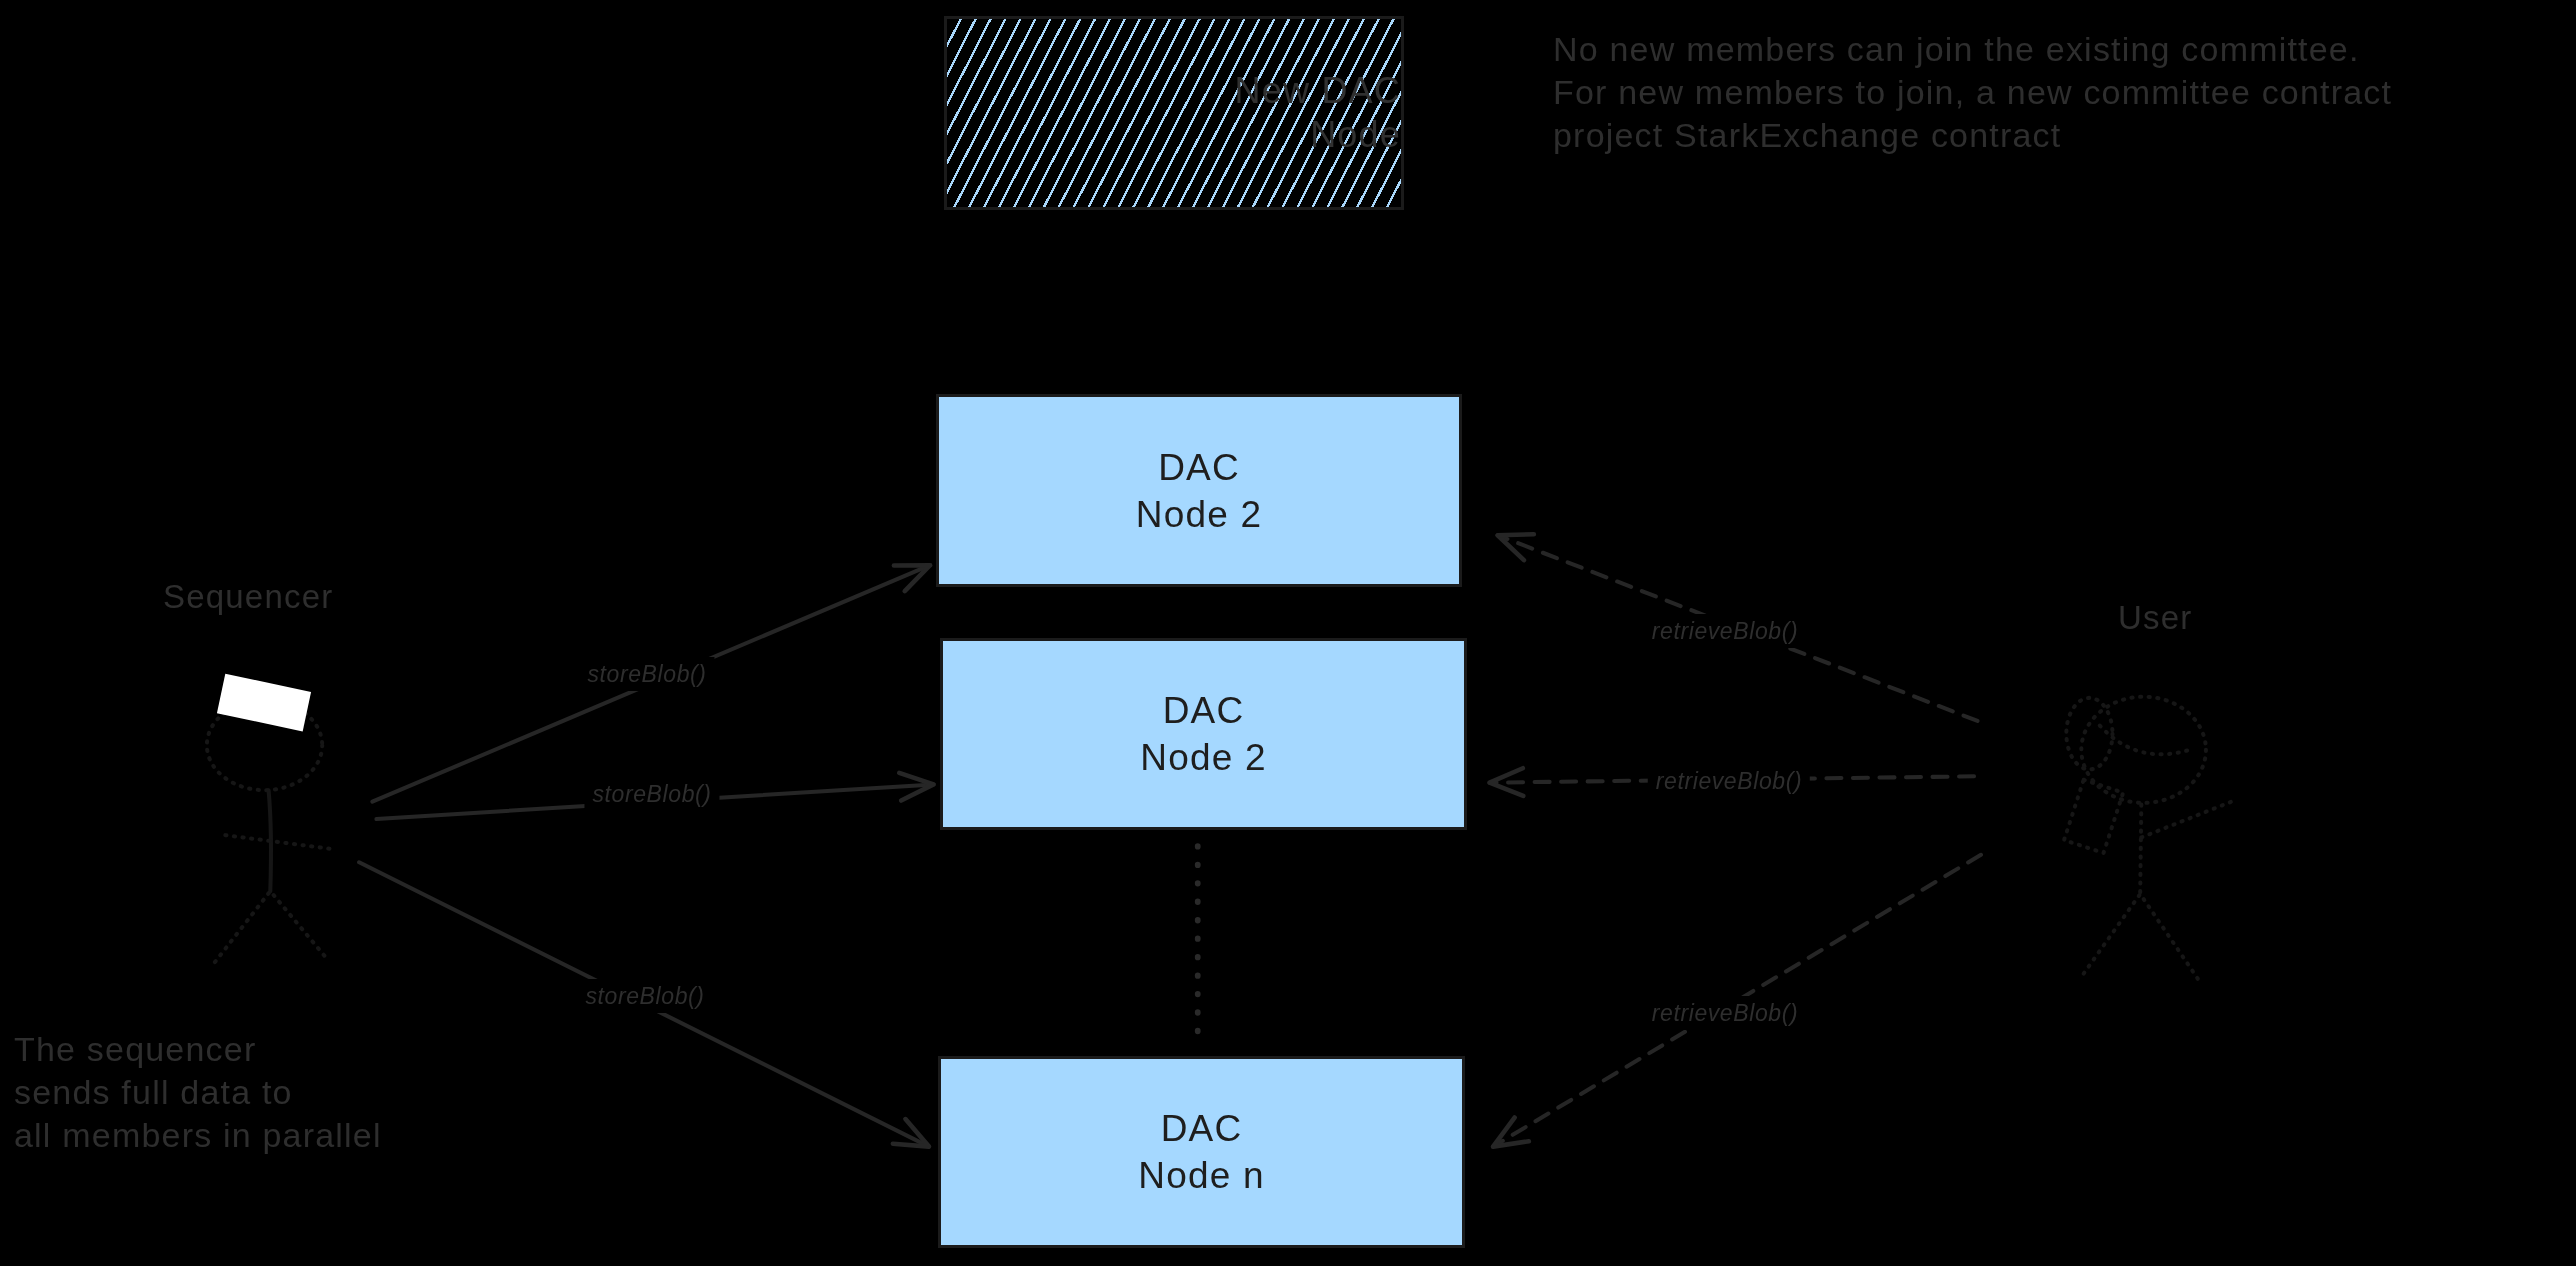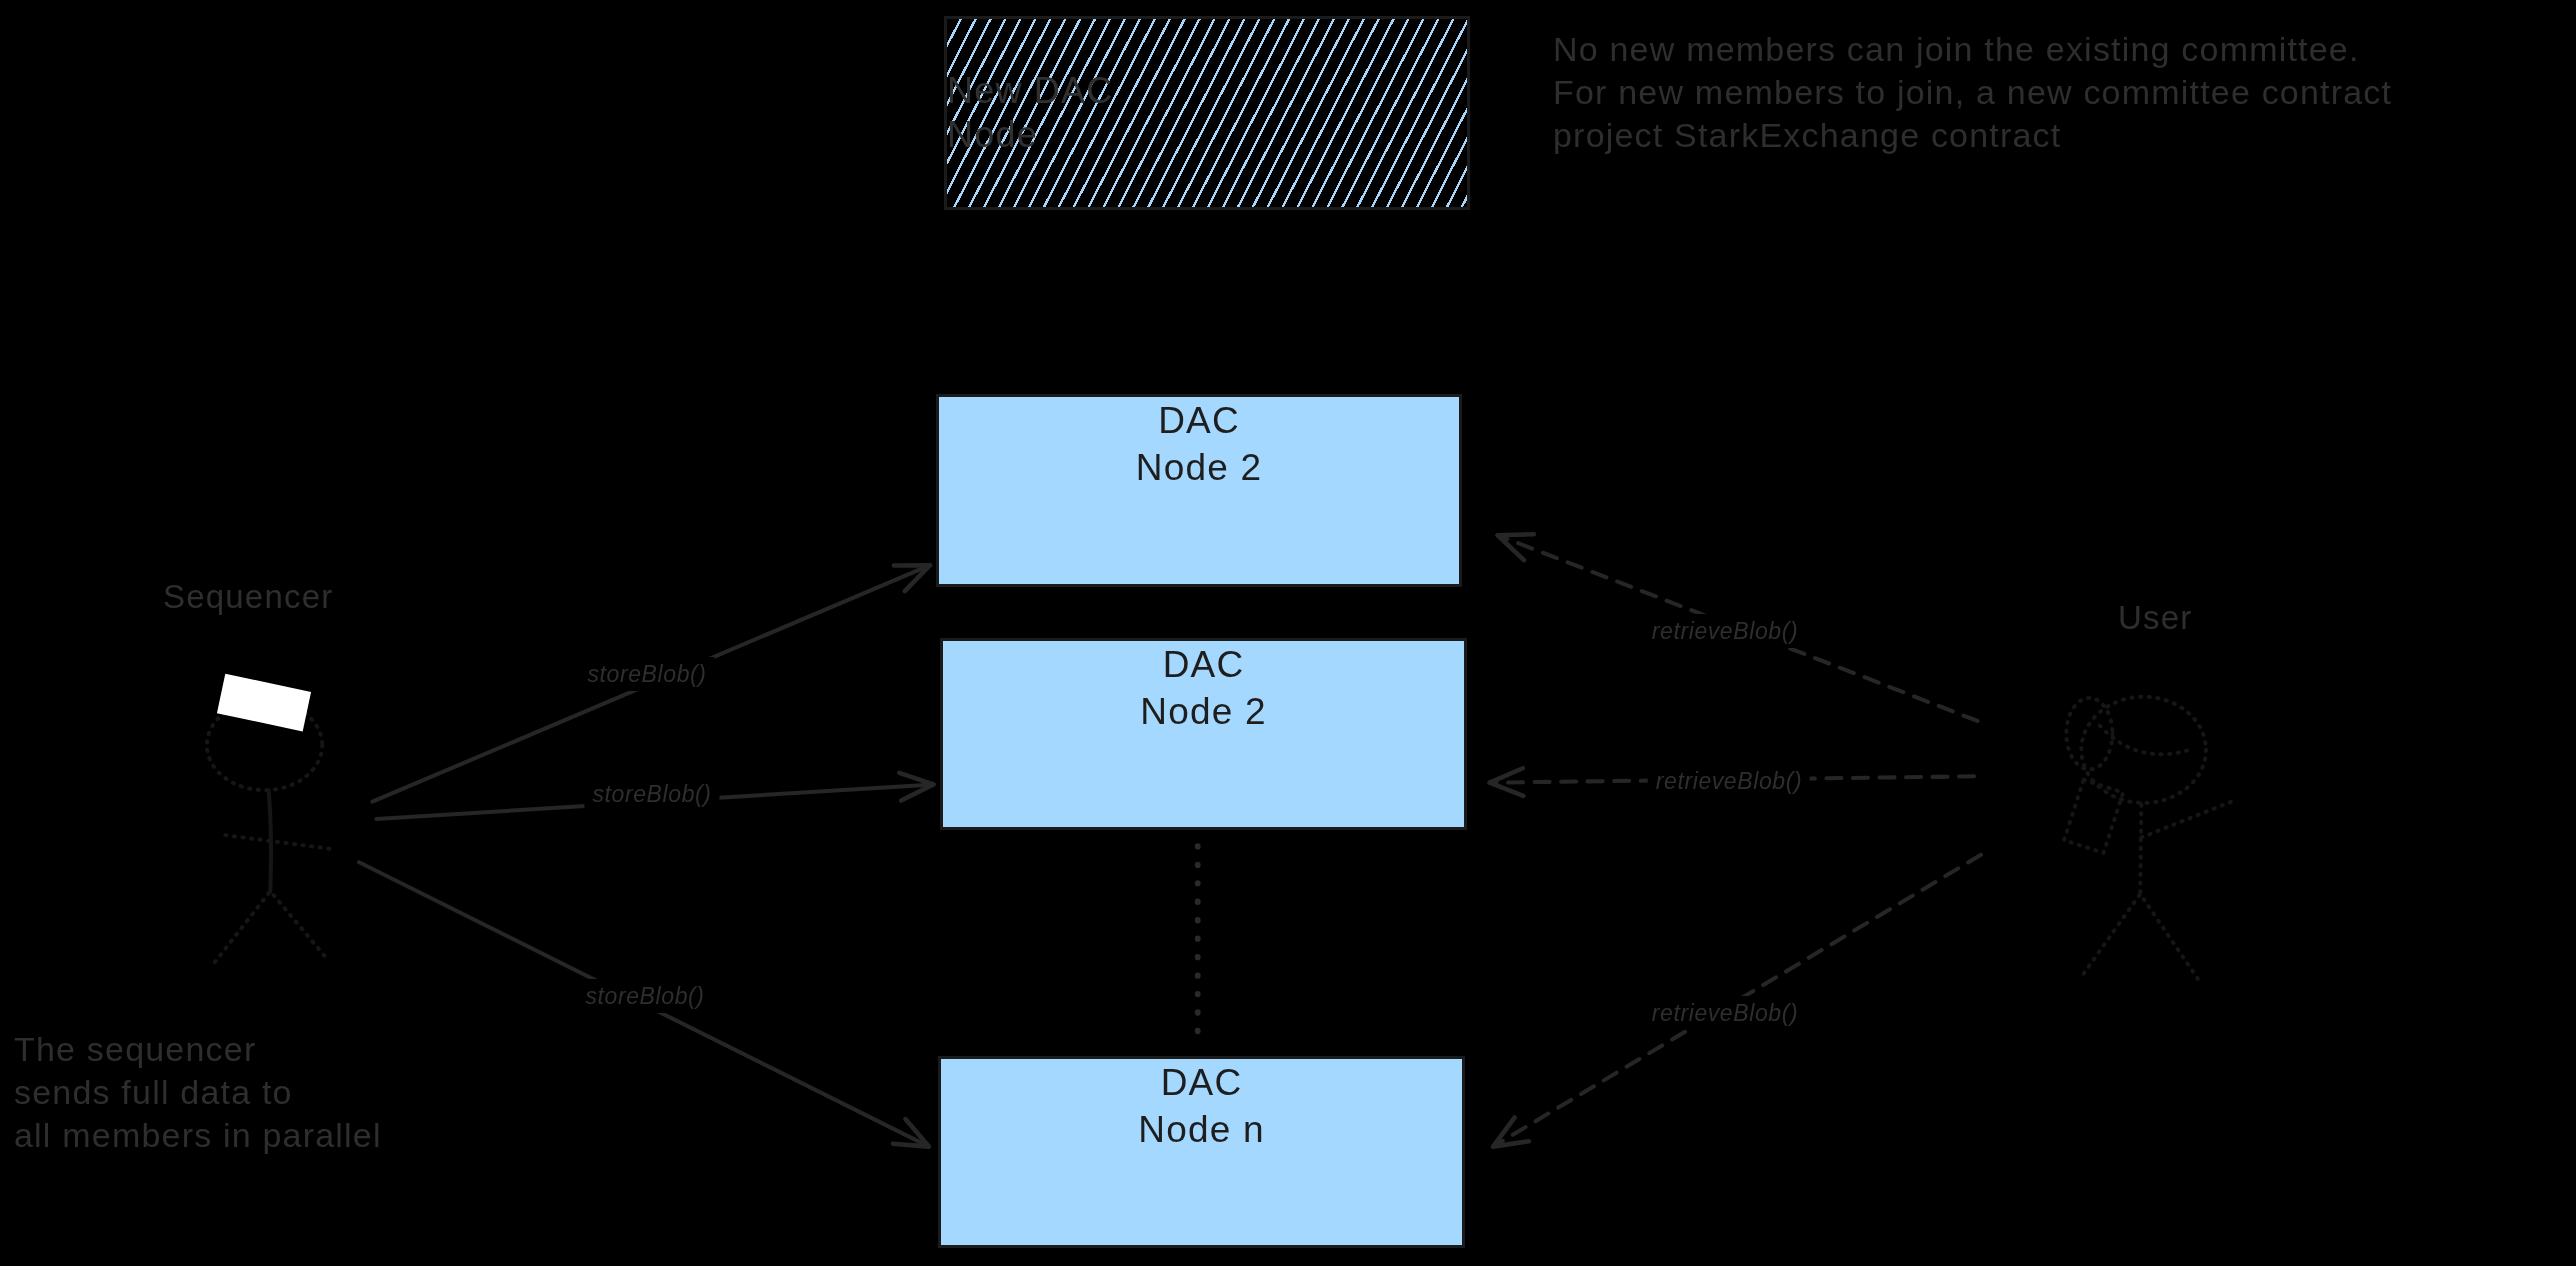--- a/index.html
+++ b/index.html
@@ -28,32 +28,32 @@
   .arrowhead   { stroke:var(--line-color); stroke-width:8; fill:none; stroke-linecap:round; stroke-linejoin:round; }
   .dotted-divider { stroke:var(--dotted-line); stroke-width:10; stroke-dasharray:1 31; stroke-linecap:round; fill:none; }
   .figure        { stroke:var(--figure-stroke); stroke-width:7; fill:none; stroke-linecap:round; }
   .figure-dotted { stroke-dasharray:2 13; }
   .white-rect    { fill:var(--white-accent); stroke:none; }
 
   .node-box {
     position:absolute; z-index:2;
     background:var(--node-fill);
     border:3.5px solid var(--node-border);
-    display:flex; flex-direction:column; align-items:center; justify-content:flex-start;
+    display:flex; flex-direction:column; align-items:center; justify-content:center;
     color:var(--node-text);
     font-size:37px; line-height:47px; letter-spacing:1.2px; text-align:center;
   }
   .hatched-box {
     position:absolute; z-index:2;
-    left:944px; top:16px; width:526px; height:194px;
+    left:944px; top:16px; width:460px; height:194px;
     border:3.5px solid var(--node-border);
     background:repeating-linear-gradient(117deg,
       #000000 0px, #000000 11px,
       var(--hatch-stripe) 11px, var(--hatch-stripe) 13.3px);
-    display:flex; flex-direction:column; align-items:flex-start; justify-content:center;
+    display:flex; flex-direction:column; align-items:flex-end; justify-content:center;
     color:#303030; font-size:36px; line-height:44px; letter-spacing:1.2px; text-align:center;
   }
   .edge-label {
     position:absolute; z-index:3; transform:translate(-50%,-50%);
     background:var(--background); color:var(--annotation-text);
     font-size:23px; letter-spacing:0.6px; padding:3.5px 8px; white-space:nowrap;font-style:italic;
   }
   .actor-label {
     position:absolute; z-index:3;
     color:var(--annotation-text); font-size:33px; letter-spacing:1.2px; white-space:nowrap;

